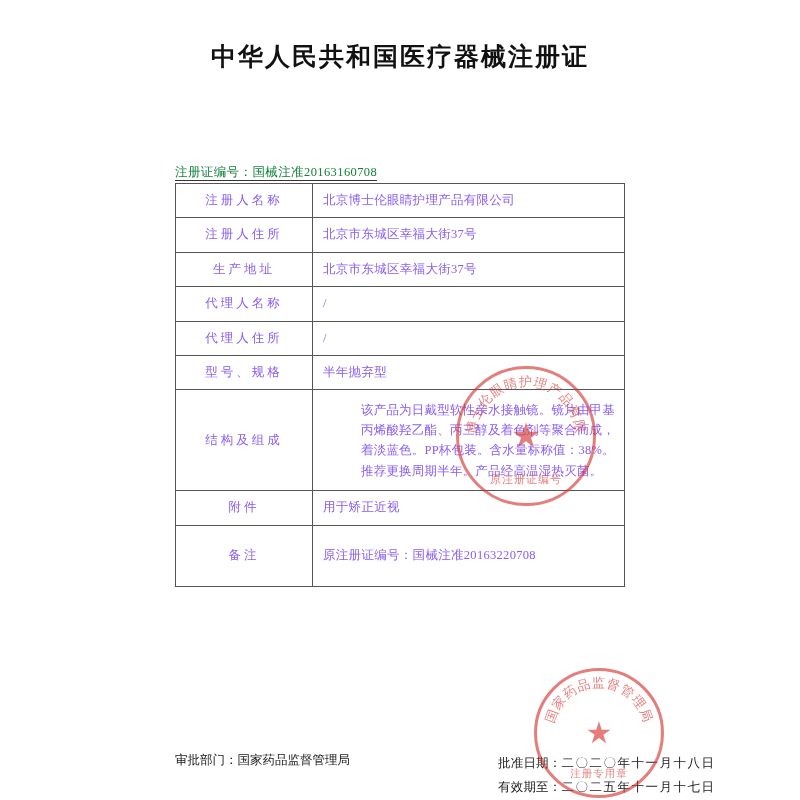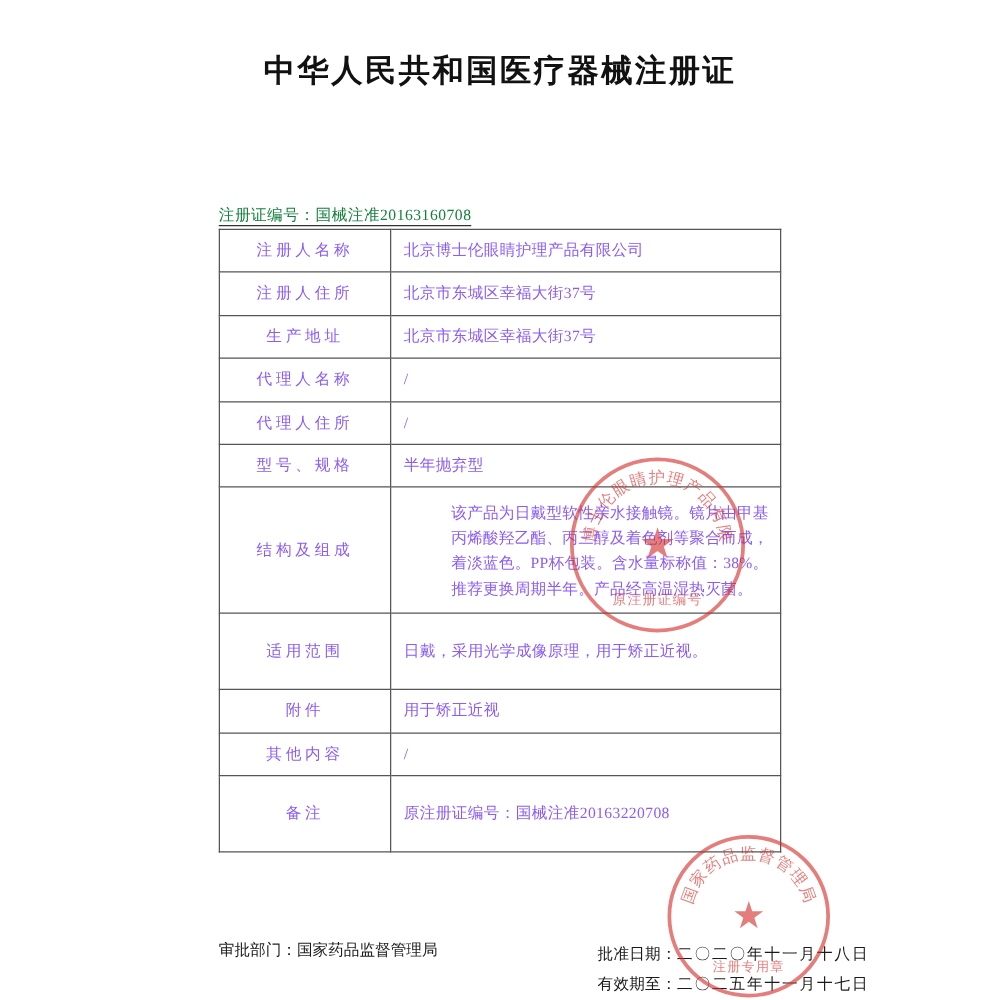--- a/index.html
+++ b/index.html
@@ -84,21 +84,21 @@
     top: 0;
     white-space: nowrap;
   }
   .footer .right {
     position: absolute;
     left: 478px;
     top: 0;
     white-space: nowrap;
     line-height: 1.9;
   }
-  .footer .right .lbl { letter-spacing: 0.2px; }
+  .footer .right .lbl { letter-spacing: 0.2px; margin-left: 20px; }
   .footer .right .val { letter-spacing: 1.5px; }
   
   .seal {
     position: absolute;
     border-radius: 50%;
     border: 3px solid #d4302d;
     opacity: 0.62;
     pointer-events: none;
   }
   .seal-1 {
@@ -185,31 +185,23 @@
         <td class="value">/</td>
       </tr>
       <tr>
         <td class="label">型号、规格</td>
         <td class="value">半年抛弃型</td>
       </tr>
       <tr class="row-struct">
         <td class="label">结构及组成</td>
         <td class="value" style="height:86px;padding-left:48px;">该产品为日戴型软性亲水接触镜。镜片由甲基丙烯酸羟乙酯、丙三醇及着色剂等聚合而成，着淡蓝色。PP杯包装。含水量标称值：38%。推荐更换周期半年。产品经高温湿热灭菌。</td>
       </tr>
-      <tr class="row-tall">
-        <td class="label">适用范围</td>
-        <td class="value">日戴，采用光学成像原理，用于矫正近视。</td>
-      </tr>
       <tr>
         <td class="label">附件</td>
         <td class="value">用于矫正近视</td>
-      </tr>
-      <tr>
-        <td class="label">其他内容</td>
-        <td class="value">/</td>
       </tr>
       <tr class="row-tall">
         <td class="label">备注</td>
         <td class="value">原注册证编号：国械注准20163220708</td>
       </tr>
     </tbody>
   </table>
 
   <div class="footer">
     <div class="left">

